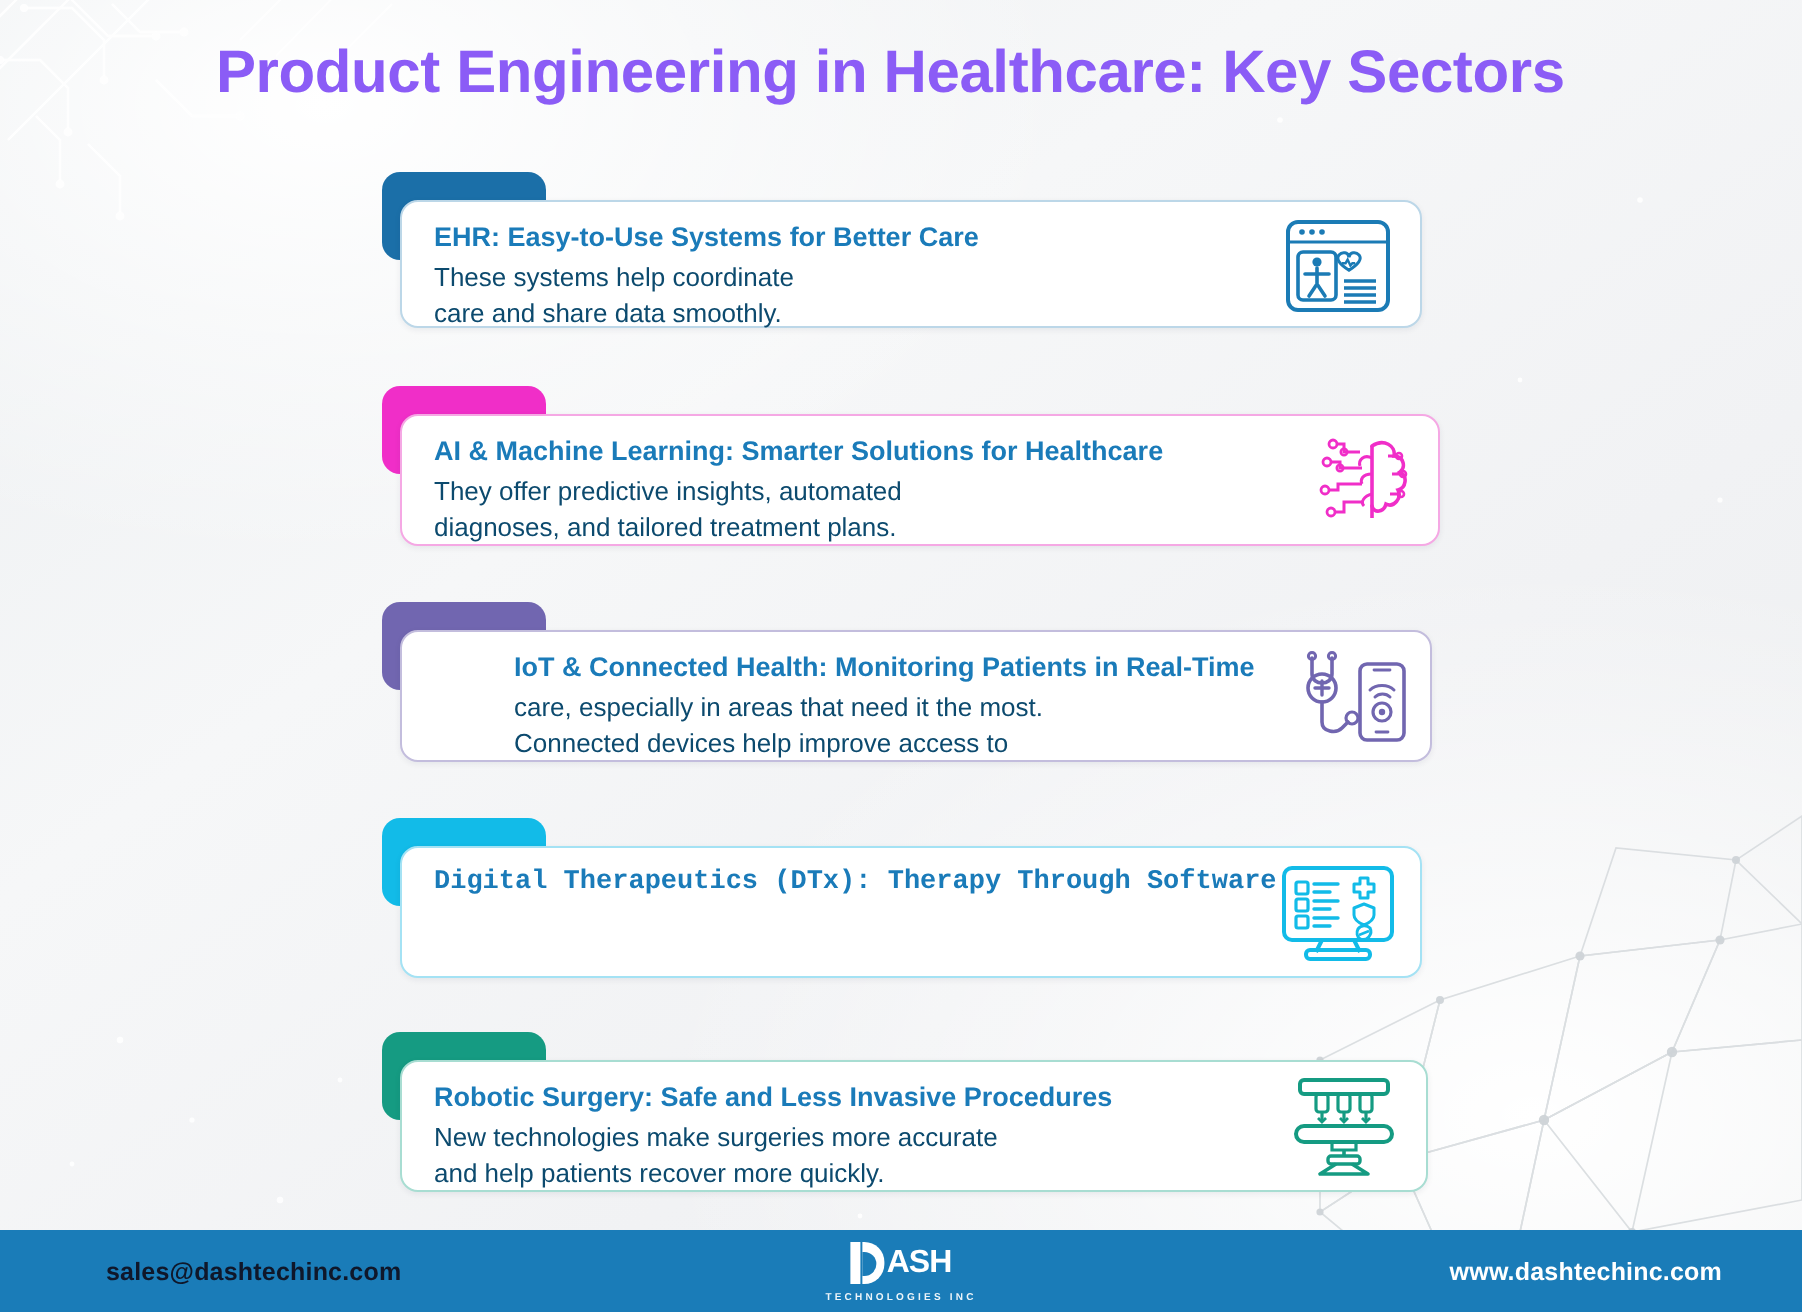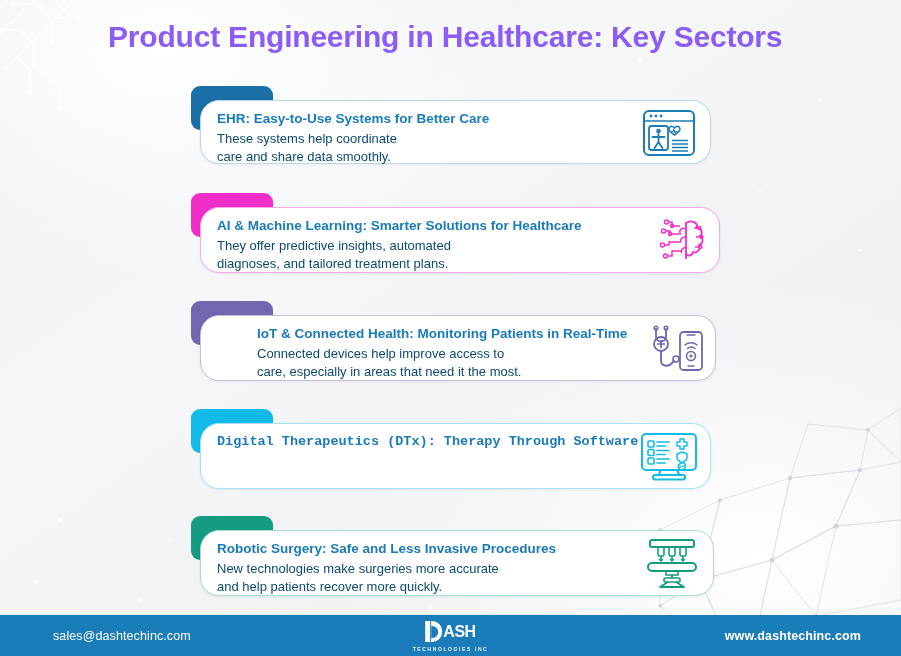--- a/index.html
+++ b/index.html
@@ -28,21 +28,21 @@
   .card-block{position:absolute;}
 
   .accent-tab{
     position:absolute;left:0;top:0;
     width:82px;height:44px;border-radius:9px 9px 9px 9px;
     z-index:1;
   }
   .card{
     position:absolute;left:9px;top:14px;
     background:#ffffff;
-    border-radius:19px;
+    border-radius:9px;
     border:1px solid #dfe3e6;
     box-shadow:0 1px 3px rgba(20,30,50,0.07);
     z-index:2;
     box-sizing:border-box;
   }
   .card-inner{
     position:relative;height:100%;
     padding:9px 14px 9px 16px;
     box-sizing:border-box;
   }
@@ -58,21 +58,21 @@
   .card-icon{
     position:absolute;right:12px;
     display:flex;align-items:center;justify-content:center;
   }
 
   .footer{
     position:absolute;left:0;bottom:0;width:901px;height:41px;
     background:#1a7cb8;display:flex;align-items:center;
   }
   .footer-email{
-    position:absolute;left:53px;font-size:12.5px;color:#ffffff;font-weight:normal;
+    position:absolute;left:53px;font-size:12.5px;color:#0f172a;font-weight:bold;
     letter-spacing:0.1px;
   }
   .footer-site{
     position:absolute;right:40px;font-size:12.5px;color:#ffffff;font-weight:bold;
     letter-spacing:0.1px;
   }
   .footer-logo{
     position:absolute;left:50%;transform:translateX(-50%);
     text-align:center;line-height:1;
   }
@@ -237,22 +237,22 @@
       </div>
     </div>
   </div>
 
   <div class="card-block" style="left:191px;top:301px;width:520px;height:80px;">
     <div class="accent-tab" style="background:#7166b0;"></div>
     <div class="card" style="width:516px;height:66px;border-color:#c3bddd;padding-left:40px;">
       <div class="card-inner">
         <div class="card-heading">IoT &amp; Connected Health: Monitoring Patients in Real-Time</div>
         <div class="card-body">
+          <span>care, especially in areas that need it the most.</span>
           <span>Connected devices help improve access to</span>
-          <span>care, especially in areas that need it the most.</span>
         </div>
         <div class="card-icon" style="top:7px;right:8px;width:58px;height:54px;">
           <svg width="56" height="52" viewBox="0 0 56 52">
             <path d="M6 5 v8 c0 6 10 6 10 0 v-8" fill="none" stroke="#7166b0" stroke-width="1.8" stroke-linecap="round"></path>
             <circle cx="6" cy="4" r="1.8" fill="none" stroke="#7166b0" stroke-width="1.5"></circle>
             <circle cx="16" cy="4" r="1.8" fill="none" stroke="#7166b0" stroke-width="1.5"></circle>
             <circle cx="11" cy="20" r="7" fill="none" stroke="#7166b0" stroke-width="1.8"></circle>
             <path d="M11 16.5 v7 M7.5 20 h7" stroke="#7166b0" stroke-width="1.7" stroke-linecap="round"></path>
             <path d="M11 27 v10 c0 5 7 6 10 3 l3-3" fill="none" stroke="#7166b0" stroke-width="1.8" stroke-linecap="round"></path>
             <circle cx="26" cy="35" r="3" fill="none" stroke="#7166b0" stroke-width="1.6"></circle>

